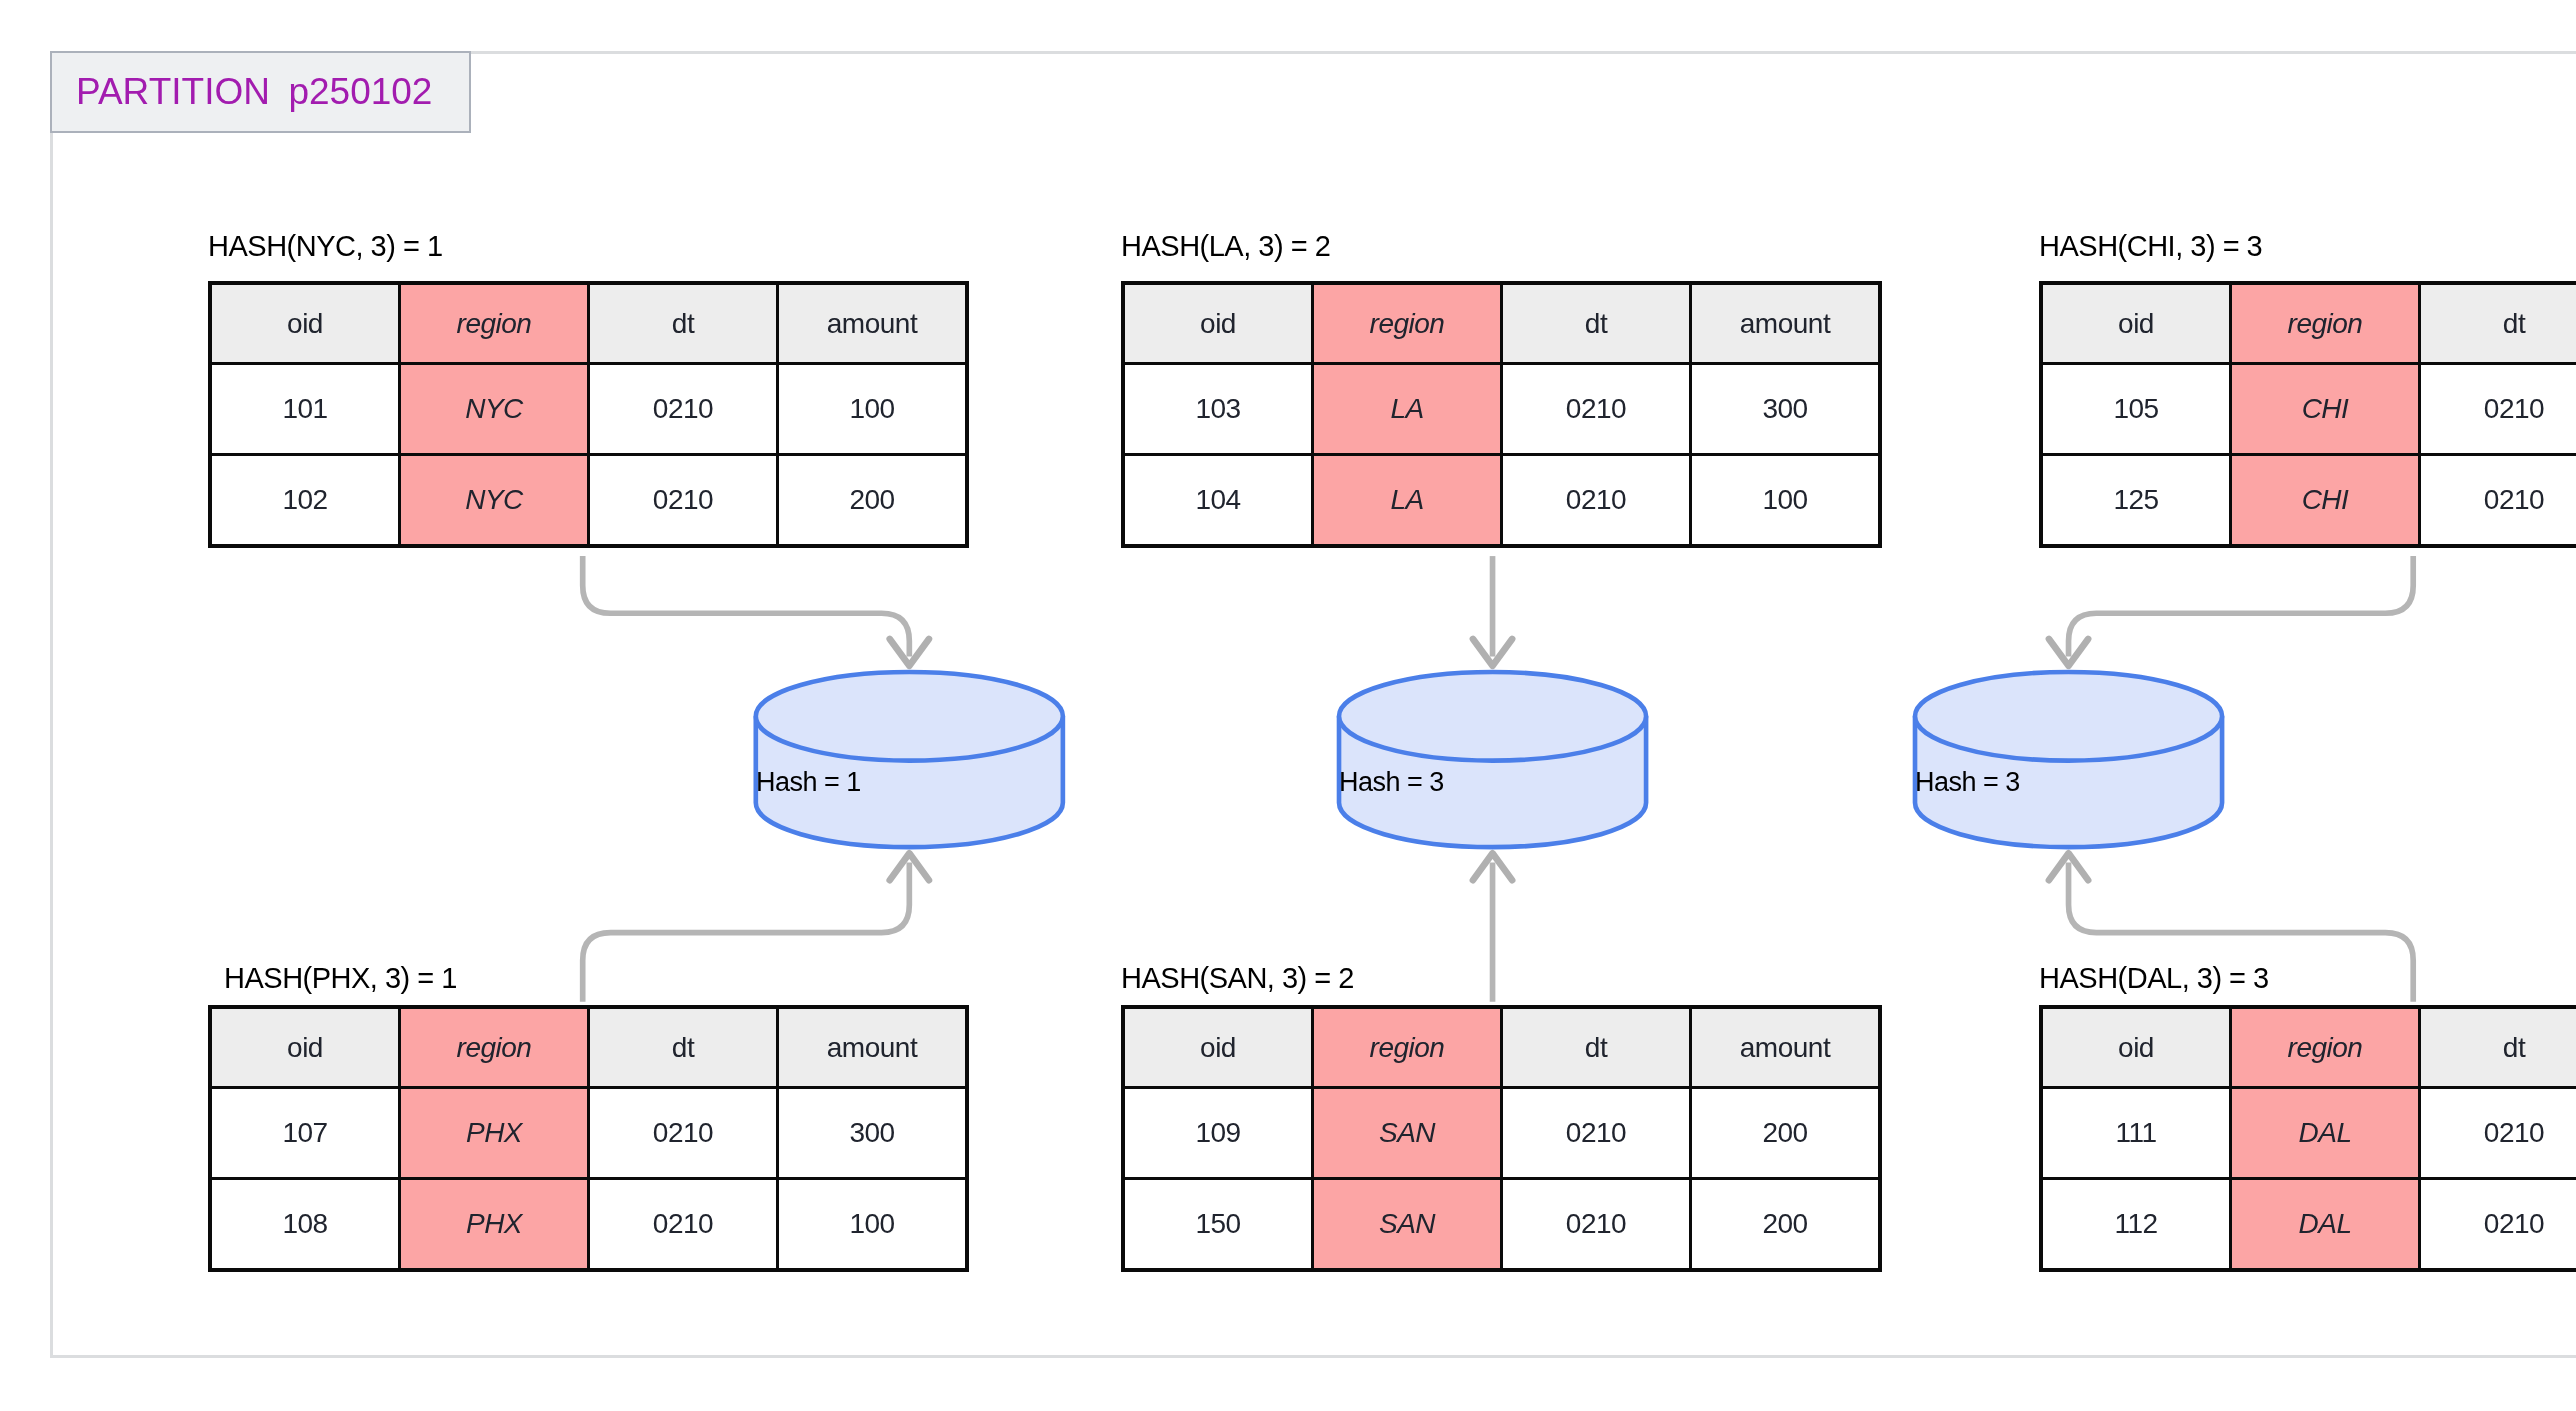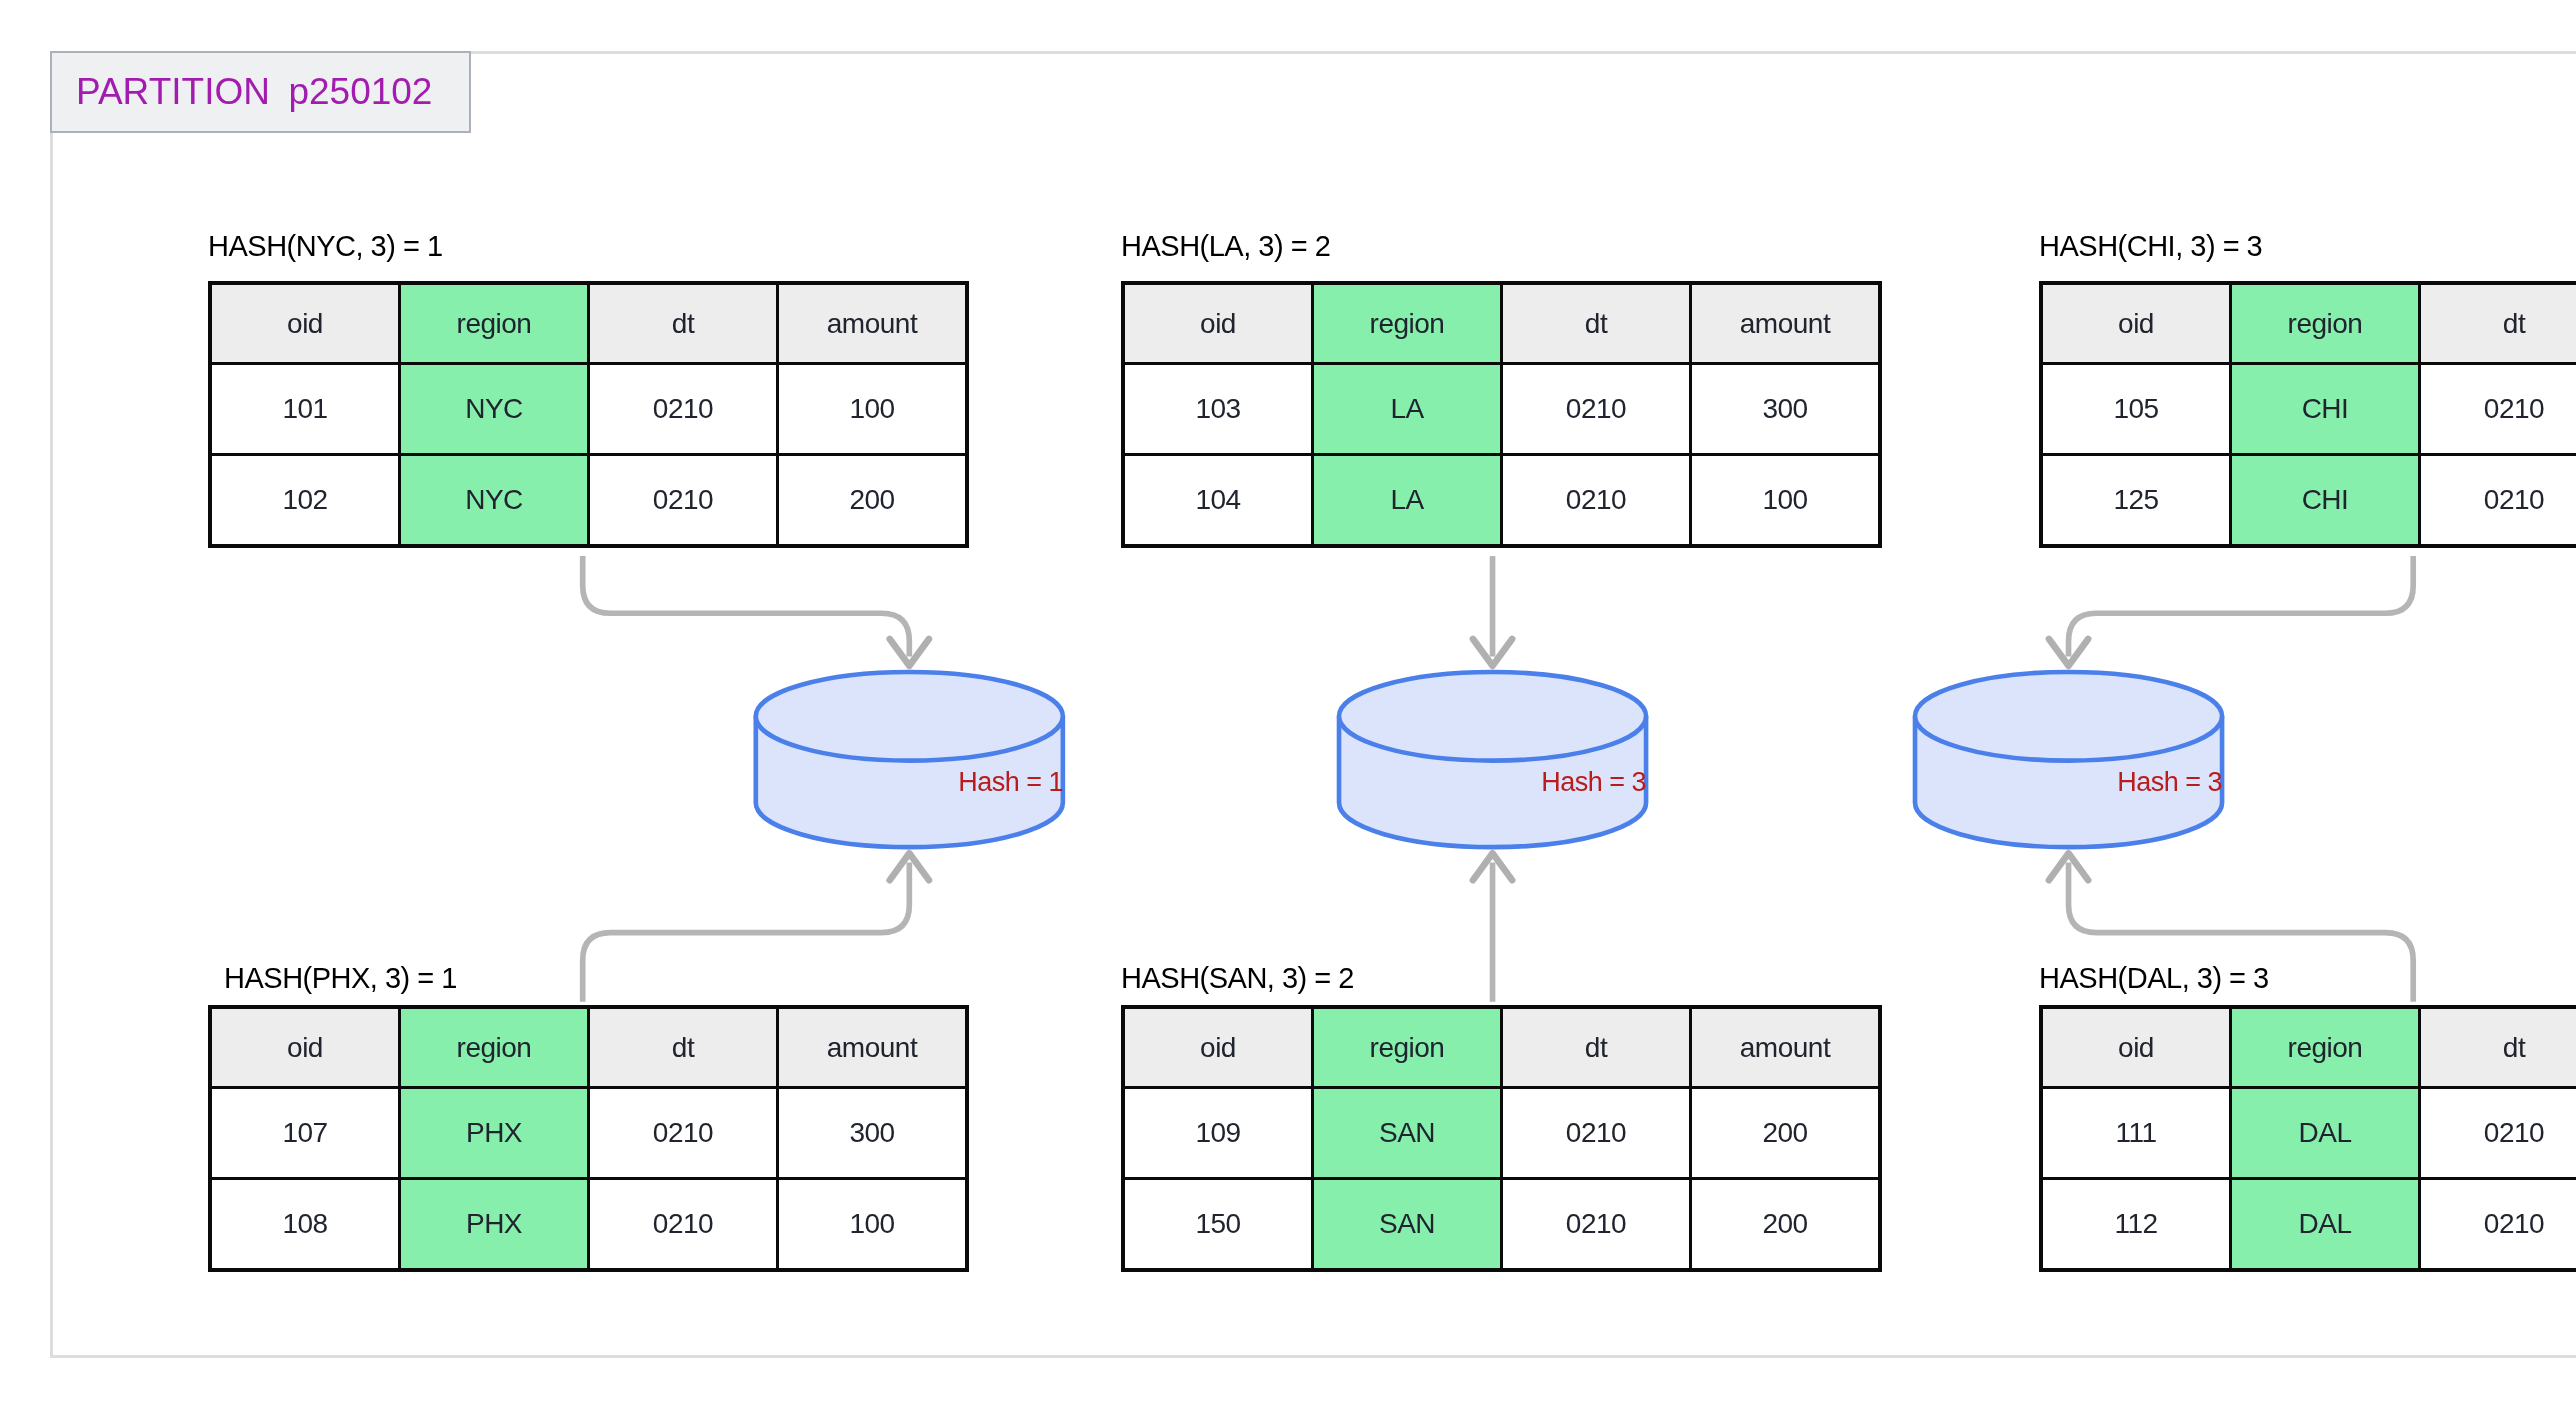--- a/index.html
+++ b/index.html
@@ -27,25 +27,25 @@
   table.grid{
     position:absolute;border-collapse:collapse;table-layout:fixed;
     border:4.6px solid #0a0a0a;background:#ffffff;
   }
   table.grid th, table.grid td{
     border:3.1px solid #0a0a0a;width:184px;text-align:center;vertical-align:middle;
     font-size:28px;font-weight:400;color:#20242e;letter-spacing:-0.5px;
   }
   table.grid th{height:75px;background:#ededed;}
   table.grid td{height:86px;background:#ffffff;}
-  table.grid th.region-bg, table.grid td.region-bg{background:#86efac;}
+  table.grid th.region-bg, table.grid td.region-bg{background:#fca5a5;font-style:italic;}
   .overlay{position:absolute;left:0;top:0;}
   .cyl-label{
     position:absolute;top:764px;width:307px;height:36px;line-height:36px;
-    text-align:right;font-size:27px;color:#b91c1c;letter-spacing:-0.5px;
+    text-align:left;font-size:27px;color:#000000;letter-spacing:-0.5px;
   }
 </style>
 </head>
 <body>
 
 <div class="canvas">
 
   <div class="outer-frame"></div>
 
   <div class="title-box">

